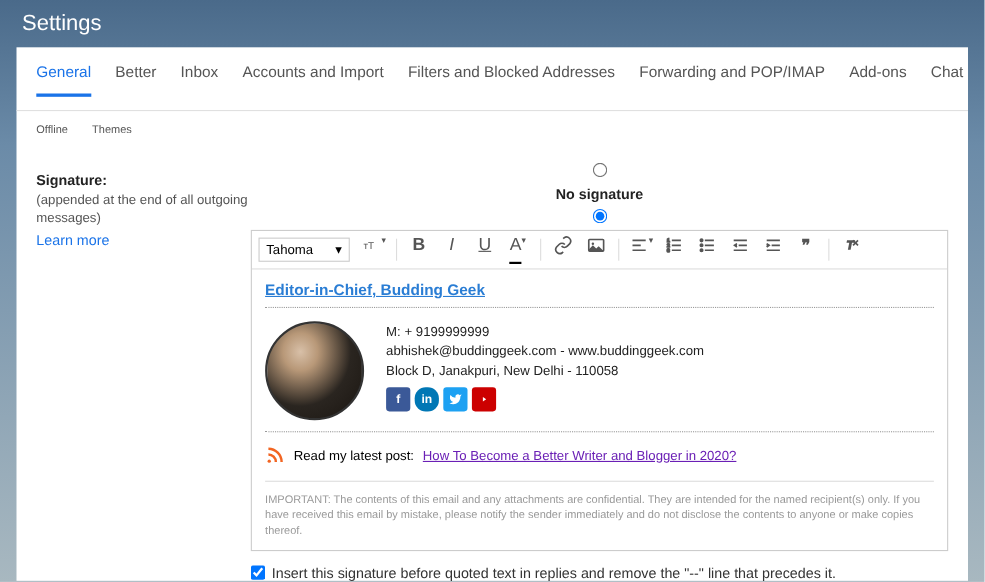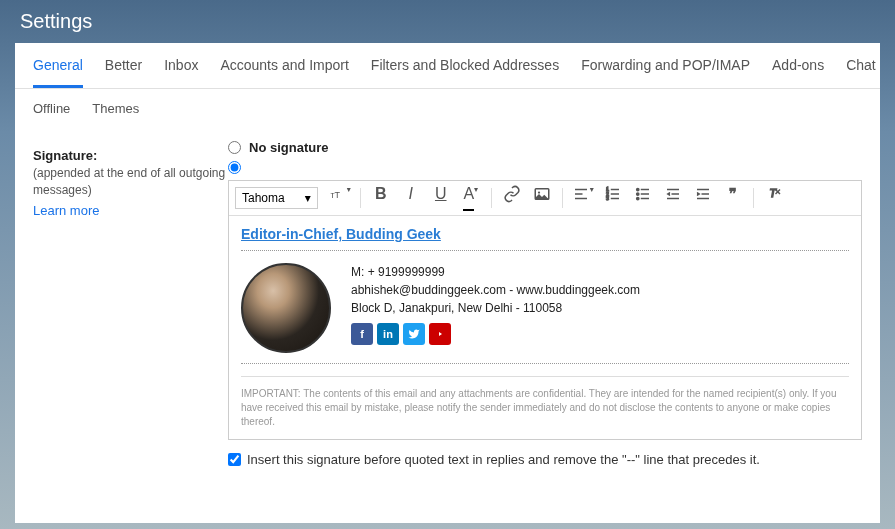--- a/index.html
+++ b/index.html
@@ -1,48 +1,48 @@
 <!DOCTYPE html>
 <html><head>
 <meta charset="utf-8">
 <style>
 * { margin: 0; padding: 0; box-sizing: border-box; font-family: Arial, sans-serif; }
 body { width: 895px; height: 529px; background: linear-gradient(to bottom, #4a6a8a 0%, #6b8ba8 25%, #a8b8c0 100%); overflow: hidden; }
 .header { padding: 10px 20px; color: #fff; font-size: 20px; font-weight: 400; }
 .panel { background: #fff; margin: 0 15px; min-height: 480px; }
-.tabs { display: flex; gap: 22px; padding: 14px 18px 0; border-bottom: 1px solid #e0e0e0; font-size: 14px; color: #555; }
+.tabs { display: flex; gap: 22px; padding: 14px 18px 12px; border-bottom: 1px solid #e0e0e0; font-size: 14px; color: #555; }
 .tab { padding-bottom: 12px; cursor: pointer; white-space: nowrap; }
 .tab.active { color: #1a73e8; border-bottom: 3px solid #1a73e8; font-weight: 500; }
-.subtabs { display: flex; gap: 22px; padding: 12px 18px; font-size: 13px; color: #555; align-items: center; }
+.subtabs { display: flex; gap: 22px; padding: 12px 18px; font-size: 10px; color: #555; align-items: center; }
 .content { display: flex; padding: 0 18px; }
 .left-col { width: 195px; padding-top: 8px; }
 .sig-label { font-size: 13px; font-weight: bold; color: #222; }
 .sig-desc { font-size: 12px; color: #555; line-height: 1.4; margin-top: 2px; }
 .learn-more { font-size: 13px; color: #1a73e8; cursor: pointer; margin-top: 4px; display: inline-block; }
 .right-col { flex: 1; }
-.radio-row { display: flex; align-items: center; gap: 8px; margin-bottom: 6px; }
+.radio-row { display: flex; align-items: center; gap: 8px; margin-bottom: 6px; flex-direction: column; }
 .radio-row input { cursor: pointer; }
 .radio-row label { font-size: 13px; font-weight: bold; color: #222; }
 .editor-box { border: 1px solid #ccc; margin-top: 2px; }
 .toolbar { display: flex; align-items: center; padding: 4px 6px; border-bottom: 1px solid #ddd; gap: 2px; }
 .font-select { display: flex; align-items: center; gap: 20px; border: 1px solid #ccc; padding: 3px 6px; font-size: 12px; cursor: pointer; margin-right: 6px; }
 .tbtn { width: 28px; height: 26px; display: flex; justify-content: center; cursor: pointer; color: #555; }
 .tbtn svg { width: 18px; height: 18px; }
 .sep { width: 1px; height: 20px; background: #ddd; margin: 0 4px; }
 .editor-content { padding: 10px 12px; font-size: 13px; }
 .sig-name { font-family: Tahoma, sans-serif; font-size: 16px; font-weight: bold; color: #000; }
 .sig-title { font-family: Tahoma, sans-serif; font-size: 14px; font-weight: bold; color: #2a7dd4; margin-bottom: 8px; text-decoration: underline; }
 .dotline { border: none; border-top: 1px dotted #999; margin: 2px 0 12px; }
 .profile-row { display: flex; gap: 20px; align-items: flex-start; margin-bottom: 10px; }
 .avatar { width: 90px; height: 90px; border-radius: 50%; background: radial-gradient(ellipse at 35% 30%, #d8c0a8 0%, #b89878 20%, #2a2520 58%, #1a1510 100%); border: 2px solid #333; }
 .contact { font-size: 12px; color: #222; line-height: 1.5; }
 .socials { display: flex; gap: 4px; margin-top: 6px; }
 .social { width: 22px; height: 22px; border-radius: 3px; display: flex; align-items: center; justify-content: center; color: #fff; font-size: 11px; font-weight: bold; cursor: pointer; }
 .fb { background: #3b5998; }
-.li { background: #0077b5; }
+.li { background: #0077b5; border-radius: 10px; }
 .tw { background: #1da1f2; }
 .yt { background: #cc0000; }
 .rss-row { display: flex; align-items: center; gap: 8px; font-size: 12px; margin: 10px 0 14px; }
 .rss-icon { width: 18px; height: 18px; fill: #f26522; }
 .post-link { color: #6a1fb5; text-decoration: underline; cursor: pointer; }
 .disclaimer { font-size: 10px; color: #999; border-top: 1px solid #ddd; padding-top: 10px; line-height: 1.4; }
 .checkbox-row { display: flex; align-items: center; gap: 6px; margin-top: 12px; font-size: 13px; color: #333; }
 </style>
 </head>
 <body>
@@ -199,20 +199,28 @@
                   </div>
                 <div class="social yt">
                     <svg width="12" height="12" viewBox="0 0 24 24" fill="#fff">
                       <path d="M10 8l6 4-6 4V8z"></path>
                     </svg>
                   </div>
               </div>
             </div>
           </div>
           <hr class="dotline">
+          <div class="rss-row">
+            <svg class="rss-icon" viewBox="0 0 24 24">
+                <path d="M4 11a9 9 0 019 9M4 4a16 16 0 0116 16" fill="none" stroke="#f26522" stroke-width="3"></path>
+                <circle cx="5" cy="19" r="2"></circle>
+              </svg>
+            <span>Read my latest post:</span>
+            <a class="post-link">How To Become a Better Writer and Blogger in 2020?</a>
+          </div>
           <div class="disclaimer">IMPORTANT: The contents of this email and any attachments are confidential. They are intended for the named recipient(s) only. If you have received this email by mistake, please notify the sender immediately and do not disclose the contents to anyone or make copies thereof.</div>
         </div>
       </div>
 
       <div class="checkbox-row">
         <input type="checkbox" checked="" style="">
         <label>Insert this signature before quoted text in replies and remove the "--" line that precedes it.</label>
       </div>
     </div>
   </div>

